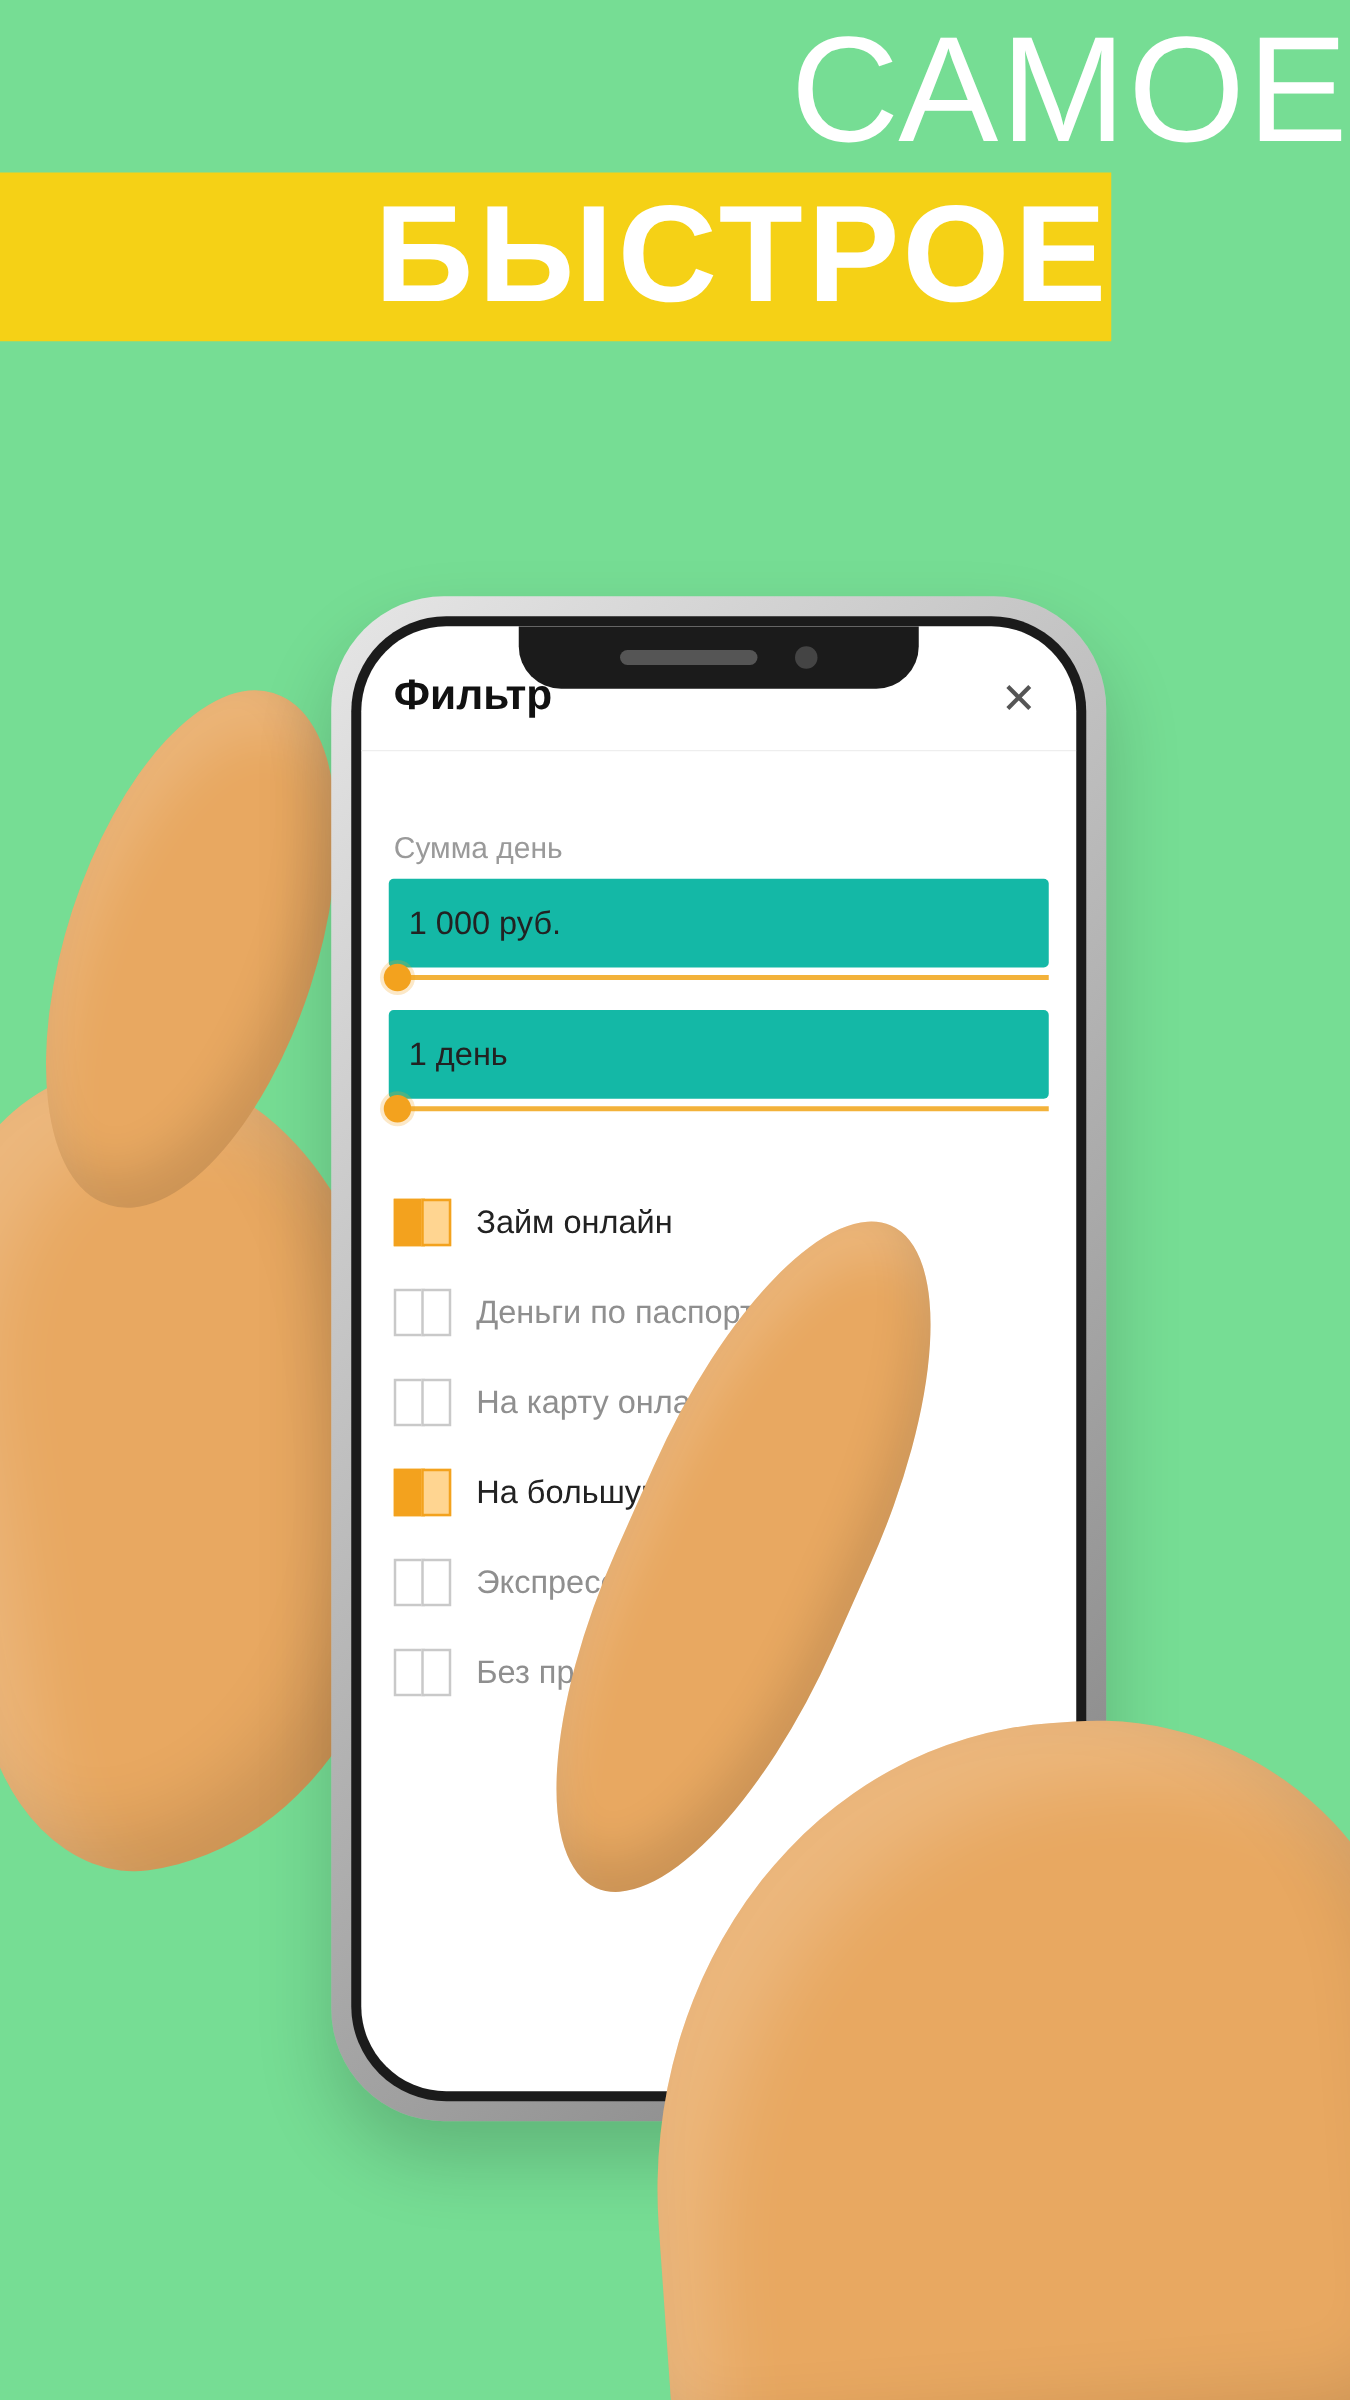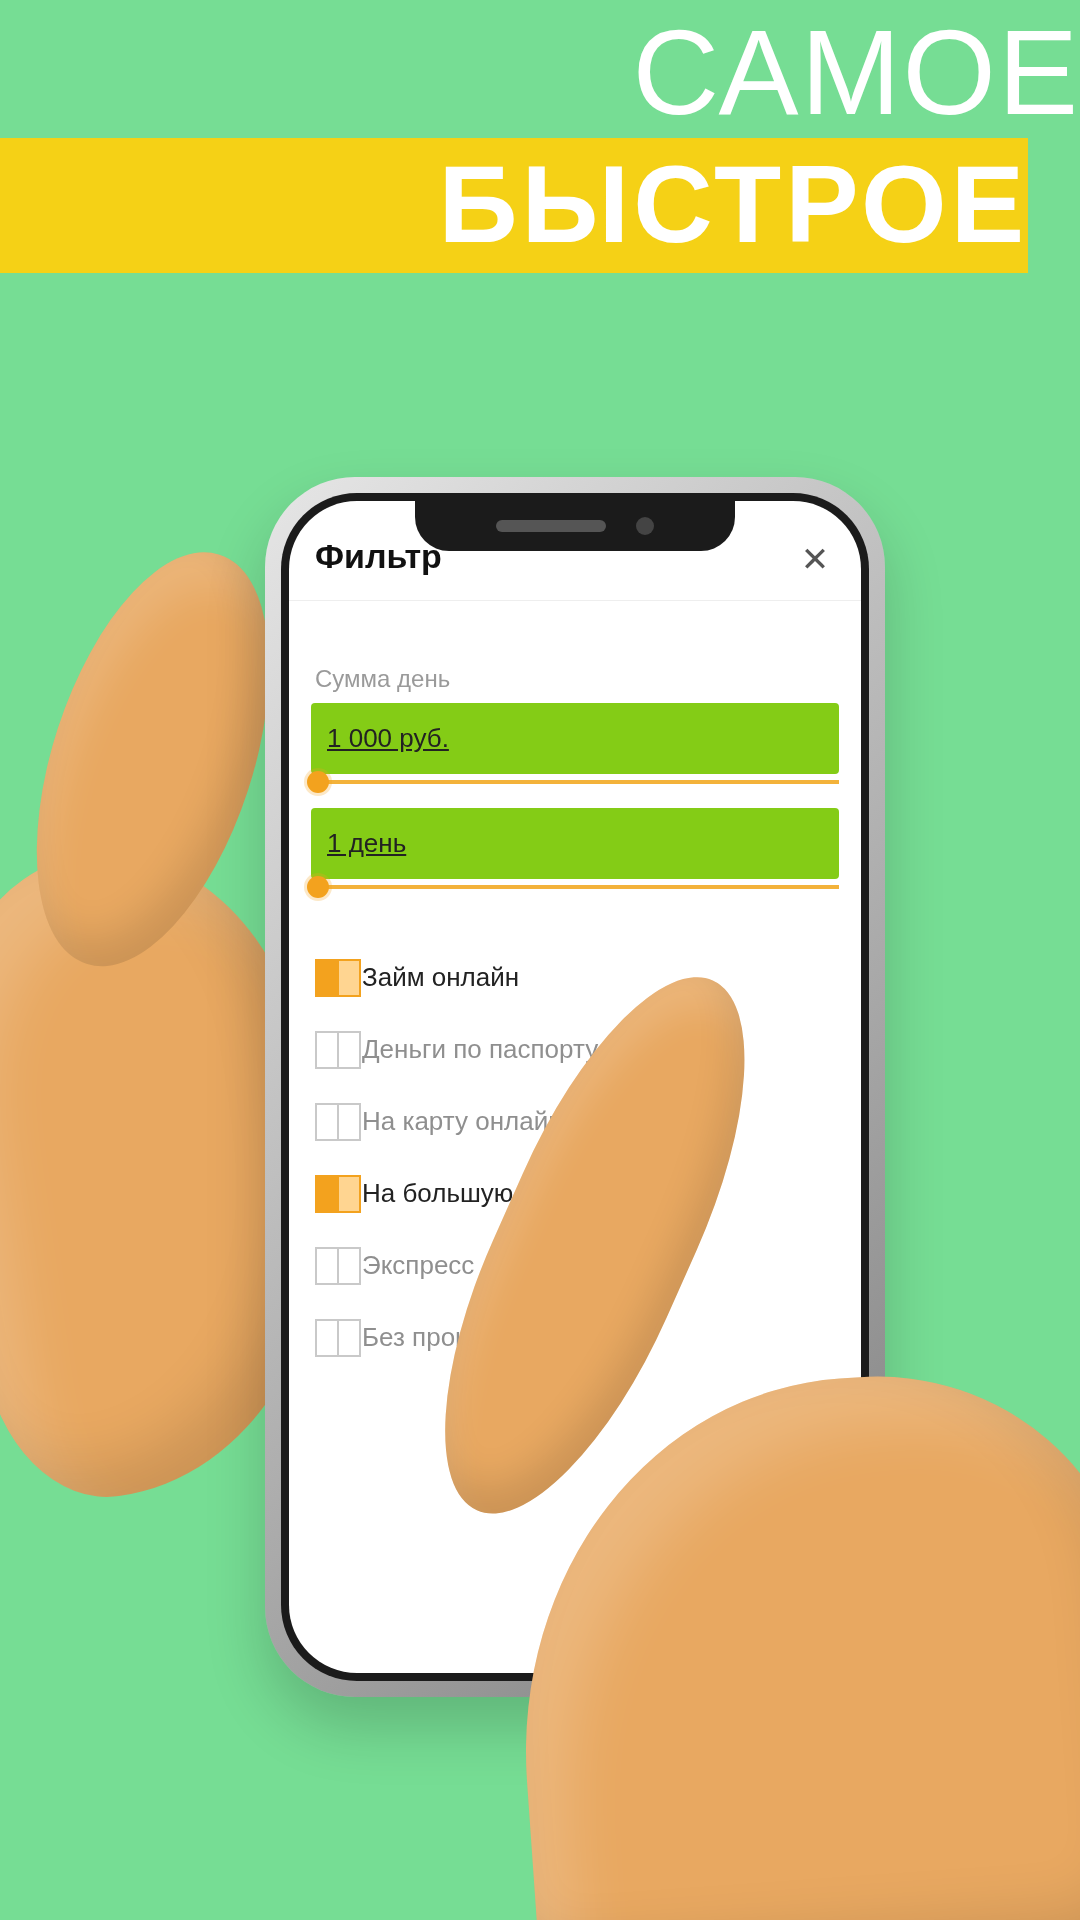--- a/index.html
+++ b/index.html
@@ -18,21 +18,21 @@
     color: #ffffff;
     font-weight: 300;
     letter-spacing: 2px;
   }
   .headline .line1 {
     font-size: 120px;
     line-height: 1;
     padding-top: 12px;
   }
   .headline .band {
-    width: 1028px;
+    width: 889px;
     background: #f5d116;
     margin-top: 6px;
     padding: 2px 0 6px 0;
   }
   .headline .band span {
     font-size: 110px;
     font-weight: 900;
     color: #ffffff;
     letter-spacing: 4px;
   }
@@ -127,44 +127,43 @@
     display:flex; align-items:flex-end; justify-content:space-between;
     padding: 16px 26px 24px 26px;
     border-bottom: 1px solid #eee;
   }
   .app-header h1 { font-size: 34px; font-weight: 800; color:#111; }
   .close-x { width:40px; text-align:center; font-size:34px; color:#555; line-height:1; cursor:pointer; }
 
   .section { padding: 50px 22px 0 22px; }
   .field-label { font-size: 24px; color:#9a9a9a; margin: 14px 4px 10px 4px; }
   .field {
-    background:#84cc16;
+    background:#14b8a6;
     border-radius:4px;
     padding: 20px 16px;
     font-size: 26px;
     color:#222;
     position:relative;
-    text-decoration:underline;
   }
   .slider-track {
     position:relative;
     height: 4px;
     background:#f3b23a;
     margin: 6px 0 24px 0;
   }
   .slider-thumb {
     position:absolute; left:-4px; top:-9px;
     width:22px; height:22px; border-radius:50%;
     background:#f3a21e;
     box-shadow: 0 0 0 3px rgba(243,162,30,.25);
   }
 
   .check-list { padding: 28px 22px 0 22px; }
   .check-row {
-    display:flex; align-items:center; gap:1px;
+    display:flex; align-items:center; gap:20px;
     padding: 18px 4px;
     font-size: 26px;
     color:#8f8f8f;
   }
   .check-row.on { color:#222; }
   .chk {
     width:46px; height:36px; position:relative; flex:0 0 46px;
     display:flex;
   }
   .chk::before, .chk::after {

